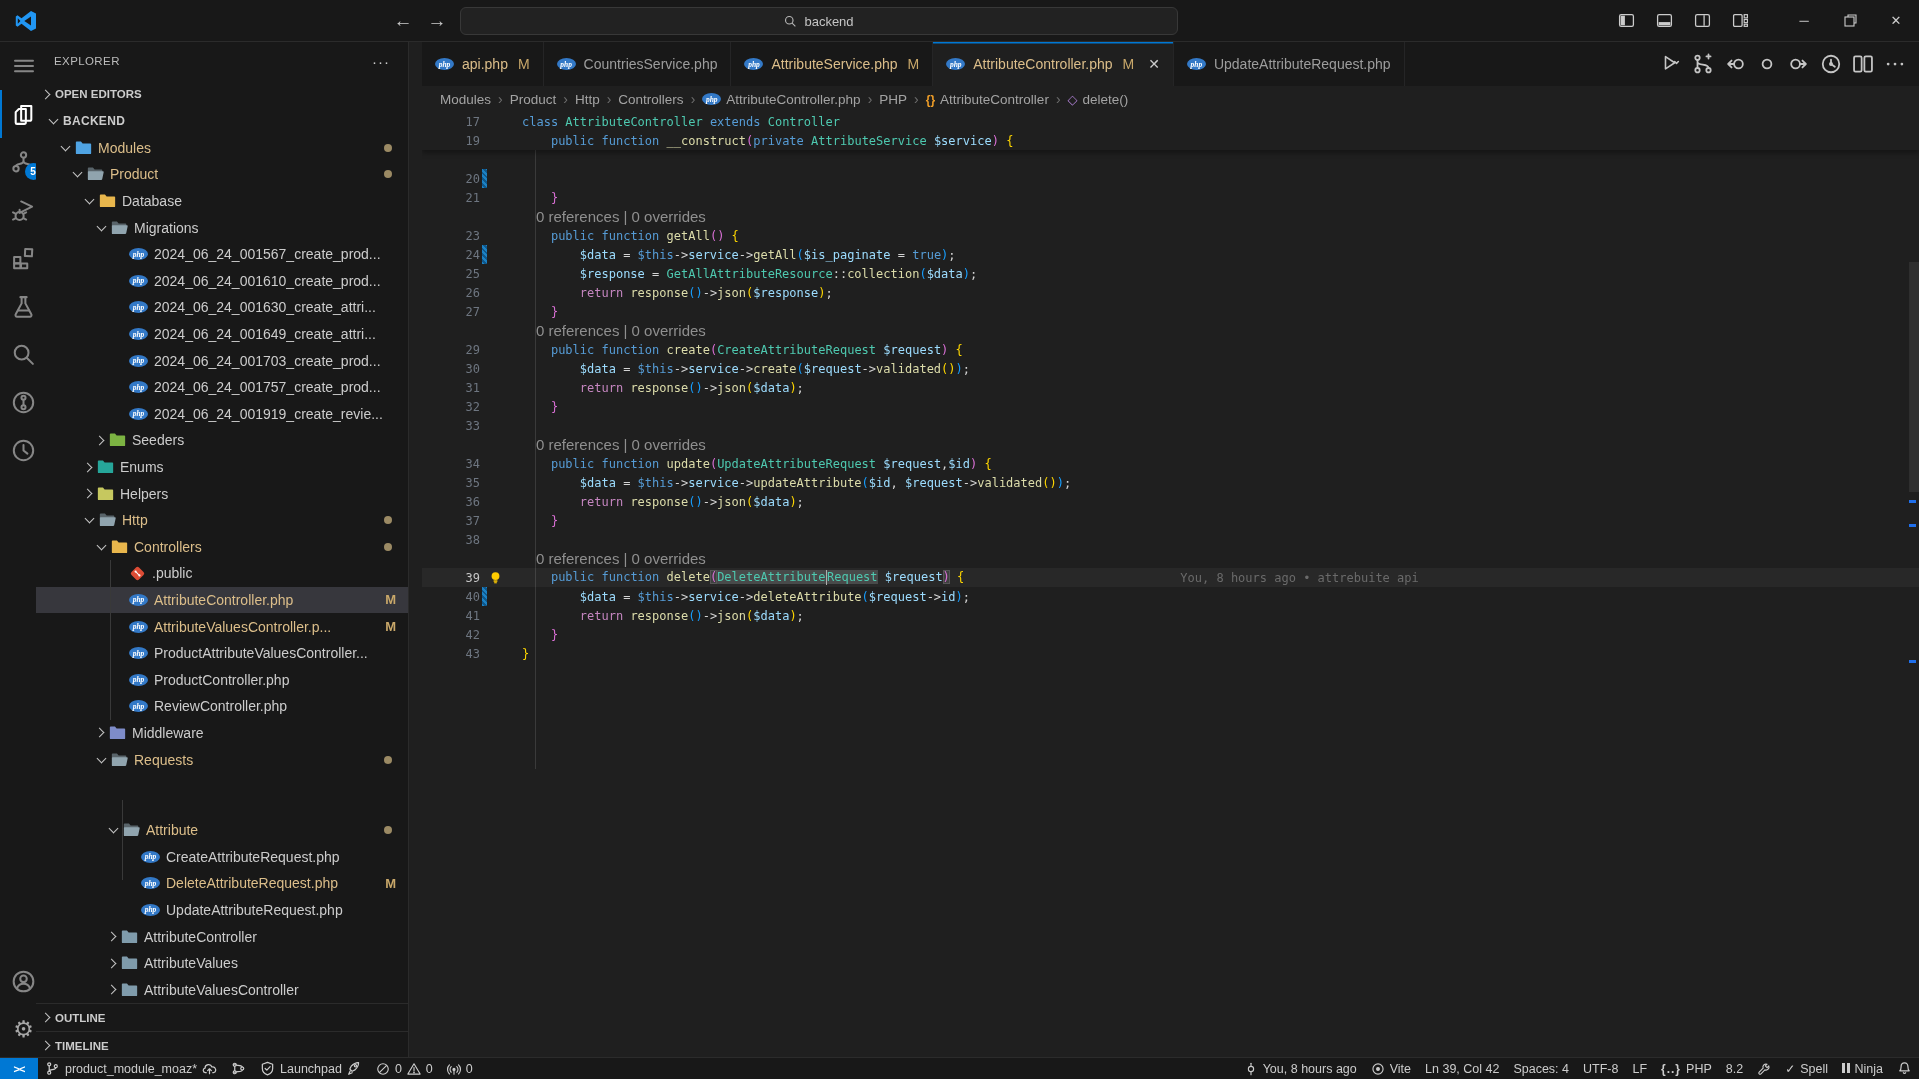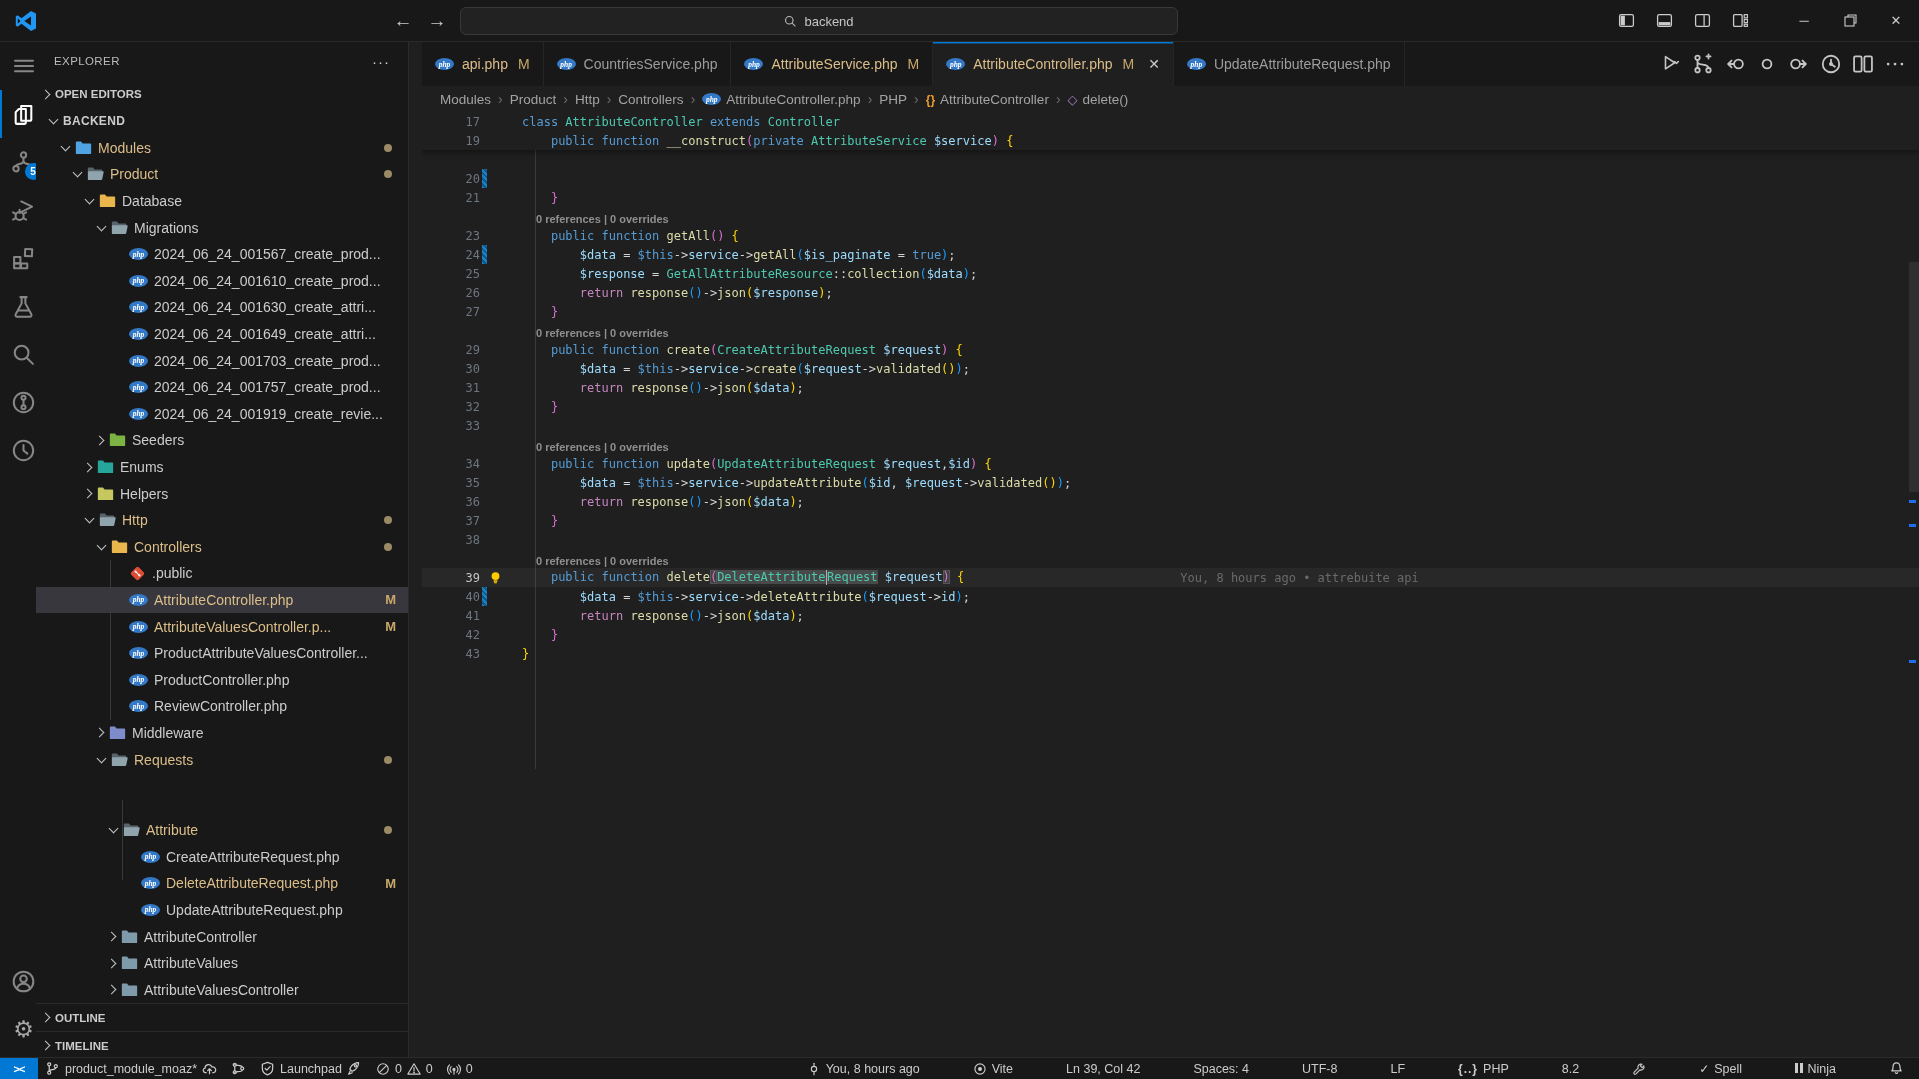--- a/index.html
+++ b/index.html
@@ -90,40 +90,40 @@
   #code{position:absolute;left:0;top:57px;width:1497px;}
   .crow{height:19px;display:flex;align-items:center;position:relative;white-space:pre;gap:16px;}
   .crow.current{background:rgba(255,255,255,.045);}
   .ln{width:58px;text-align:right;color:#6e7681;flex:none;font-size:12px;}
   .ln.active{color:#c6c6c6;}
   .gmark{position:absolute;left:60px;top:0;width:5px;height:19px;
     background:repeating-linear-gradient(45deg,#1b81c4 0 2px,#10578a 2px 4px);}
   .glyph{position:absolute;left:66px;top:2px;width:15px;height:15px;}
   .ctext{margin-left:26px;white-space:pre;}
   .lensrow{height:19px;display:flex;align-items:flex-end;}
-  .lenstext{margin-left:84px;padding-left:30px;color:#8f8f8f;font-size:11px;
-    font-family:"Liberation Sans",sans-serif;padding-bottom:1px;font-weight:bold;}
+  .lenstext{margin-left:84px;padding-left:30px;color:#8f8f8f;font-size:15px;
+    font-family:"Liberation Sans",sans-serif;padding-bottom:1px;}
   .k{color:#569cd6;} .c{color:#c586c0;} .f{color:#dcdcaa;} .y{color:#4ec9b0;}
   .v{color:#9cdcfe;} .o{color:#d4d4d4;}
   .b1{color:#ffd700;} .b2{color:#da70d6;} .b3{color:#179fff;}
   .hl{background:rgba(110,115,116,.45);}
   .m{background:rgba(90,93,94,.45);box-shadow:0 0 0 1px rgba(128,128,128,.35) inset;}
   .blame{color:#6a6a6a;margin-left:200px;}
   .cu{display:inline-block;width:1.5px;height:15px;background:#aeafad;vertical-align:middle;}
   #indent-guide{position:absolute;left:113px;top:20px;width:1px;height:637px;background:#3a3a3a;}
   .ov-mark{position:absolute;right:3px;width:7px;height:3px;background:#1f6feb;}
   #scroll-slider{position:absolute;right:0;top:150px;width:10px;height:230px;background:rgba(121,121,121,.18);}
 
   
   #statusbar{position:absolute;left:0;top:1057px;width:1919px;height:22px;background:#181818;
     border-top:1px solid #2b2b2b;display:flex;align-items:center;font-size:12.5px;color:#cccccc;}
   .sb-item{display:flex;align-items:center;gap:5px;padding:0 7px;height:22px;}
   #sb-remote{background:#0078d4;color:#fff;width:38px;justify-content:center;font-weight:bold;
     font-size:11px;letter-spacing:-1px;}
-  #sb-right{margin-left:auto;display:flex;align-items:center;padding-right:8px;gap:39px;}
+  #sb-right{margin-left:auto;display:flex;align-items:center;padding-right:0;}
   .pause-bars{display:inline-flex;gap:2.5px;}
   .pause-bars i{width:2.5px;height:10px;background:#cccccc;display:block;}
 </style>
 </head>
 <body>
 
 <div id="titlebar">
   <svg id="vscode-logo" viewBox="0 0 24 24">
     <path fill="#2196f3" d="M17 2 L22 4.5 V19.5 L17 22 L7.5 14.8 L3.5 17.8 L1.8 16.5 V7.5 L3.5 6.2 L7.5 9.2 Z"></path>
     <path fill="#181818" d="M17 7.5 L10.3 12 L17 16.5 Z M3.8 9.3 L6.4 12 L3.8 14.7 Z"></path>

